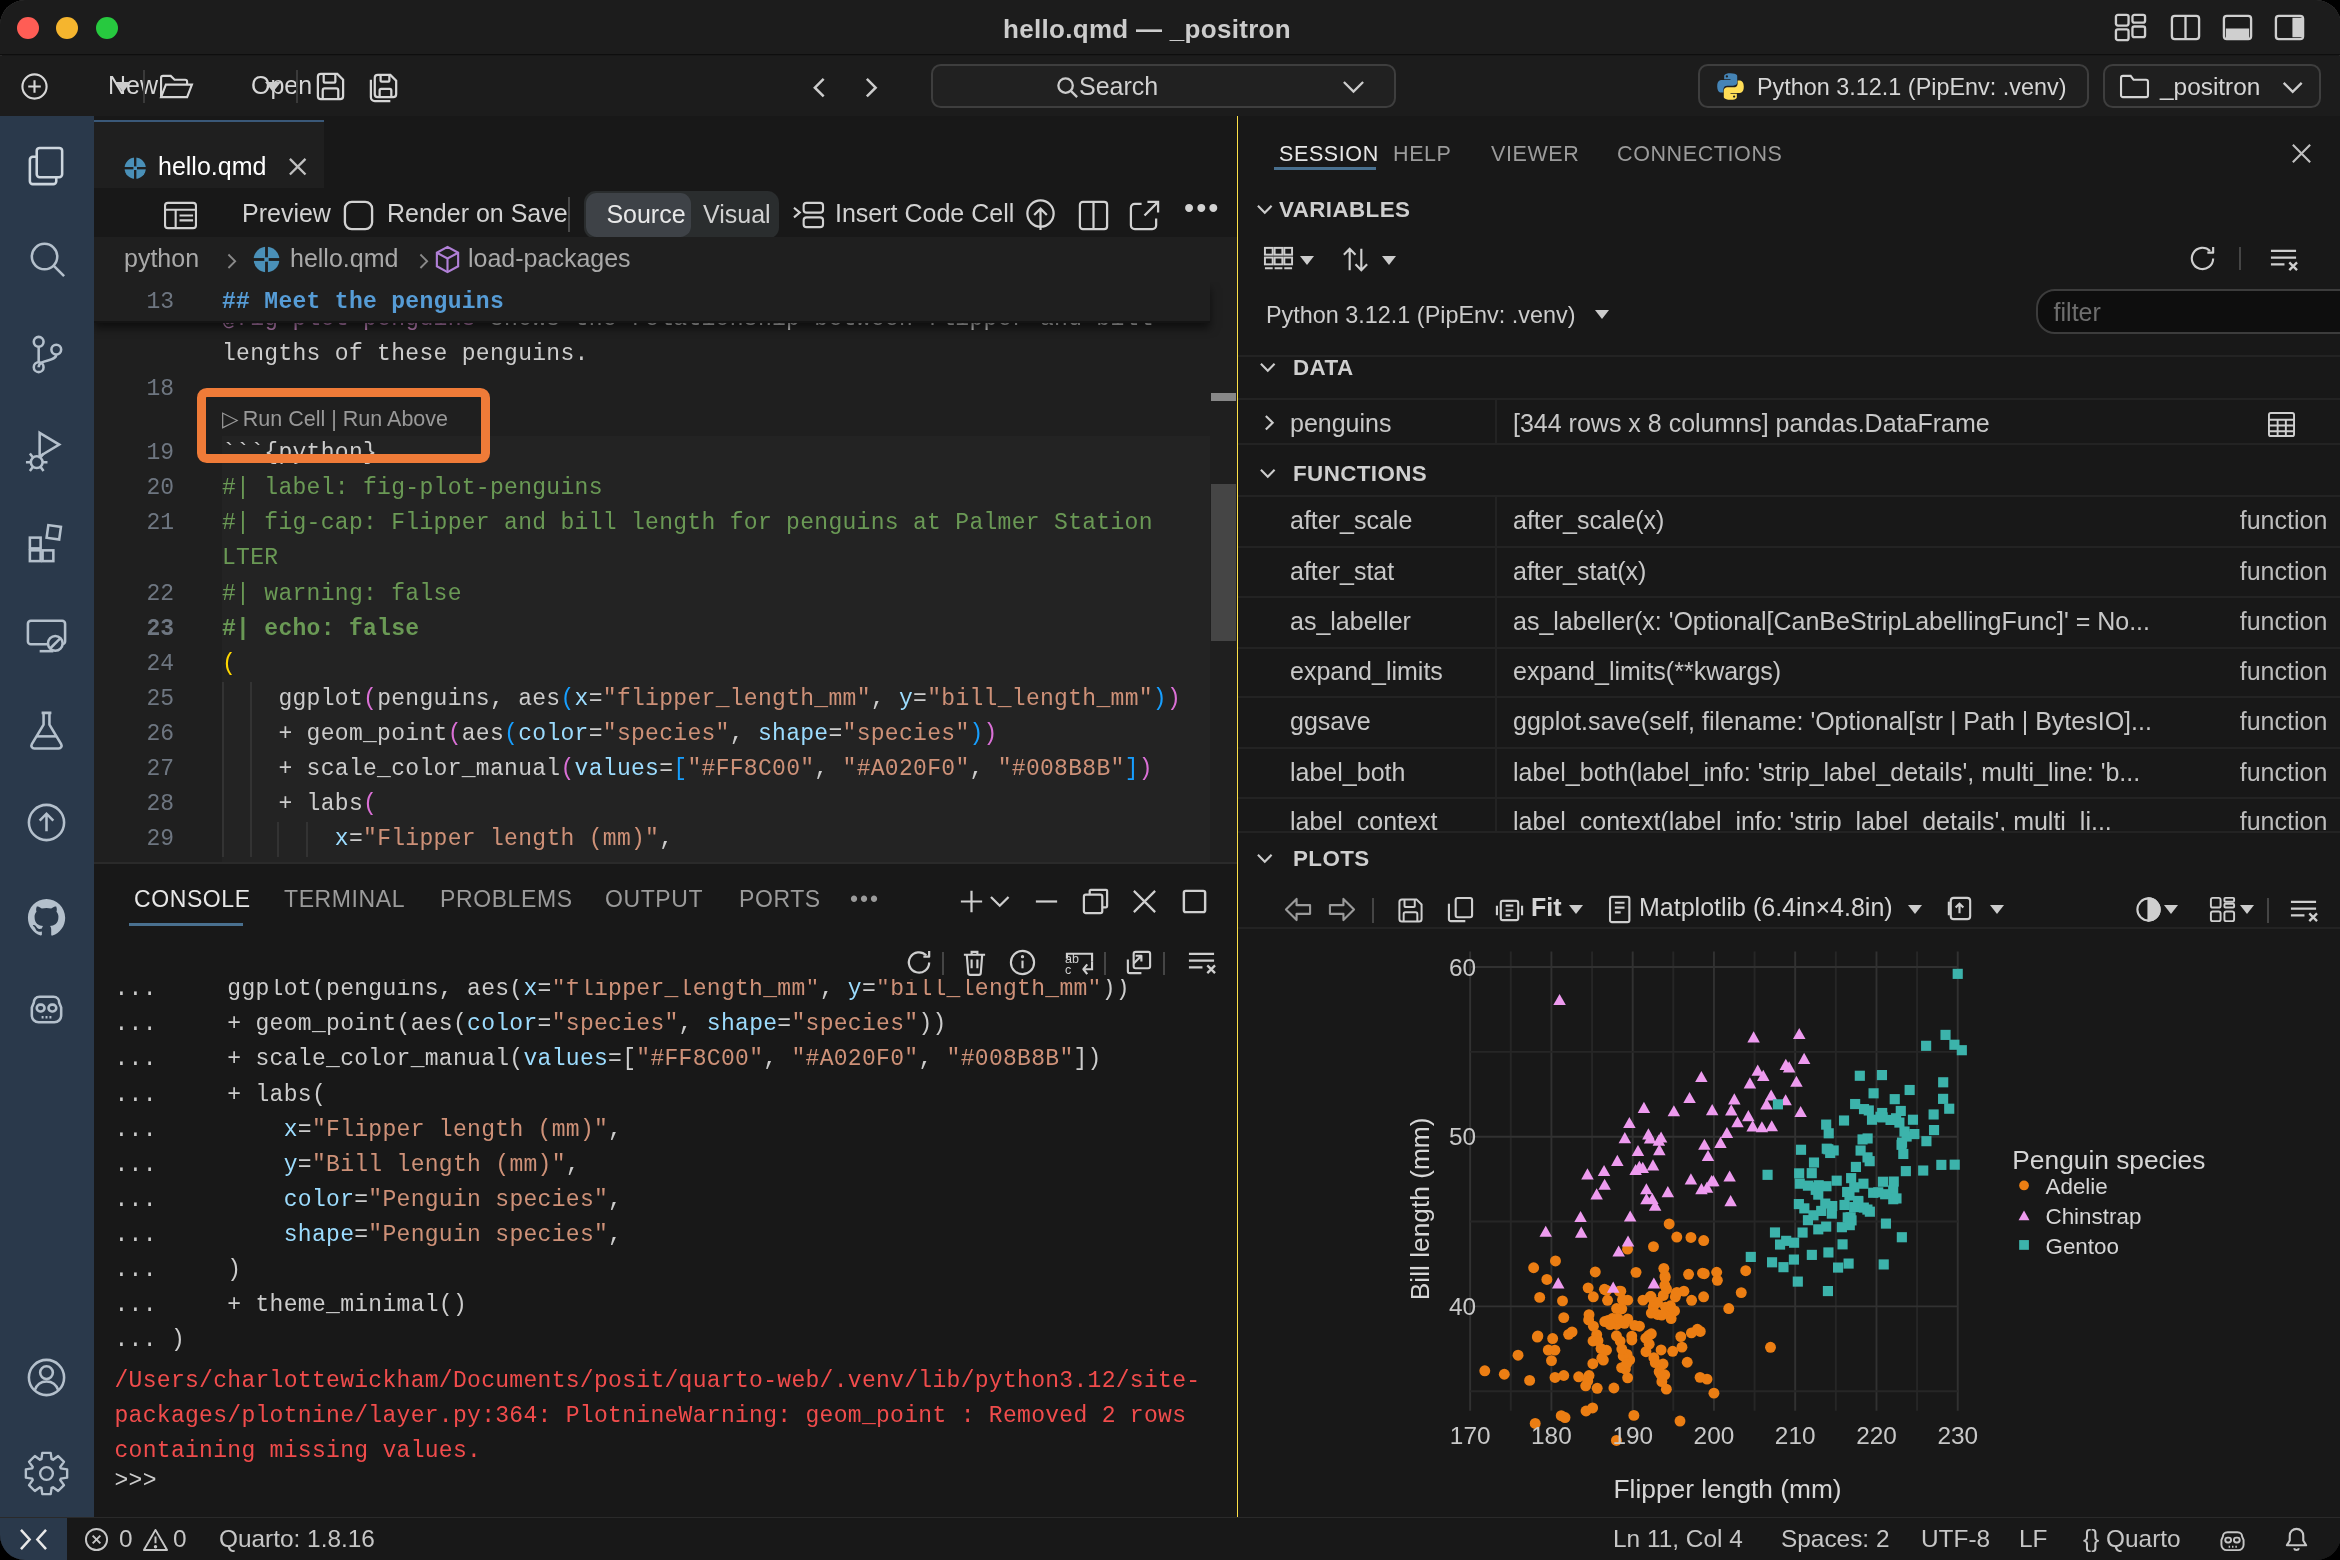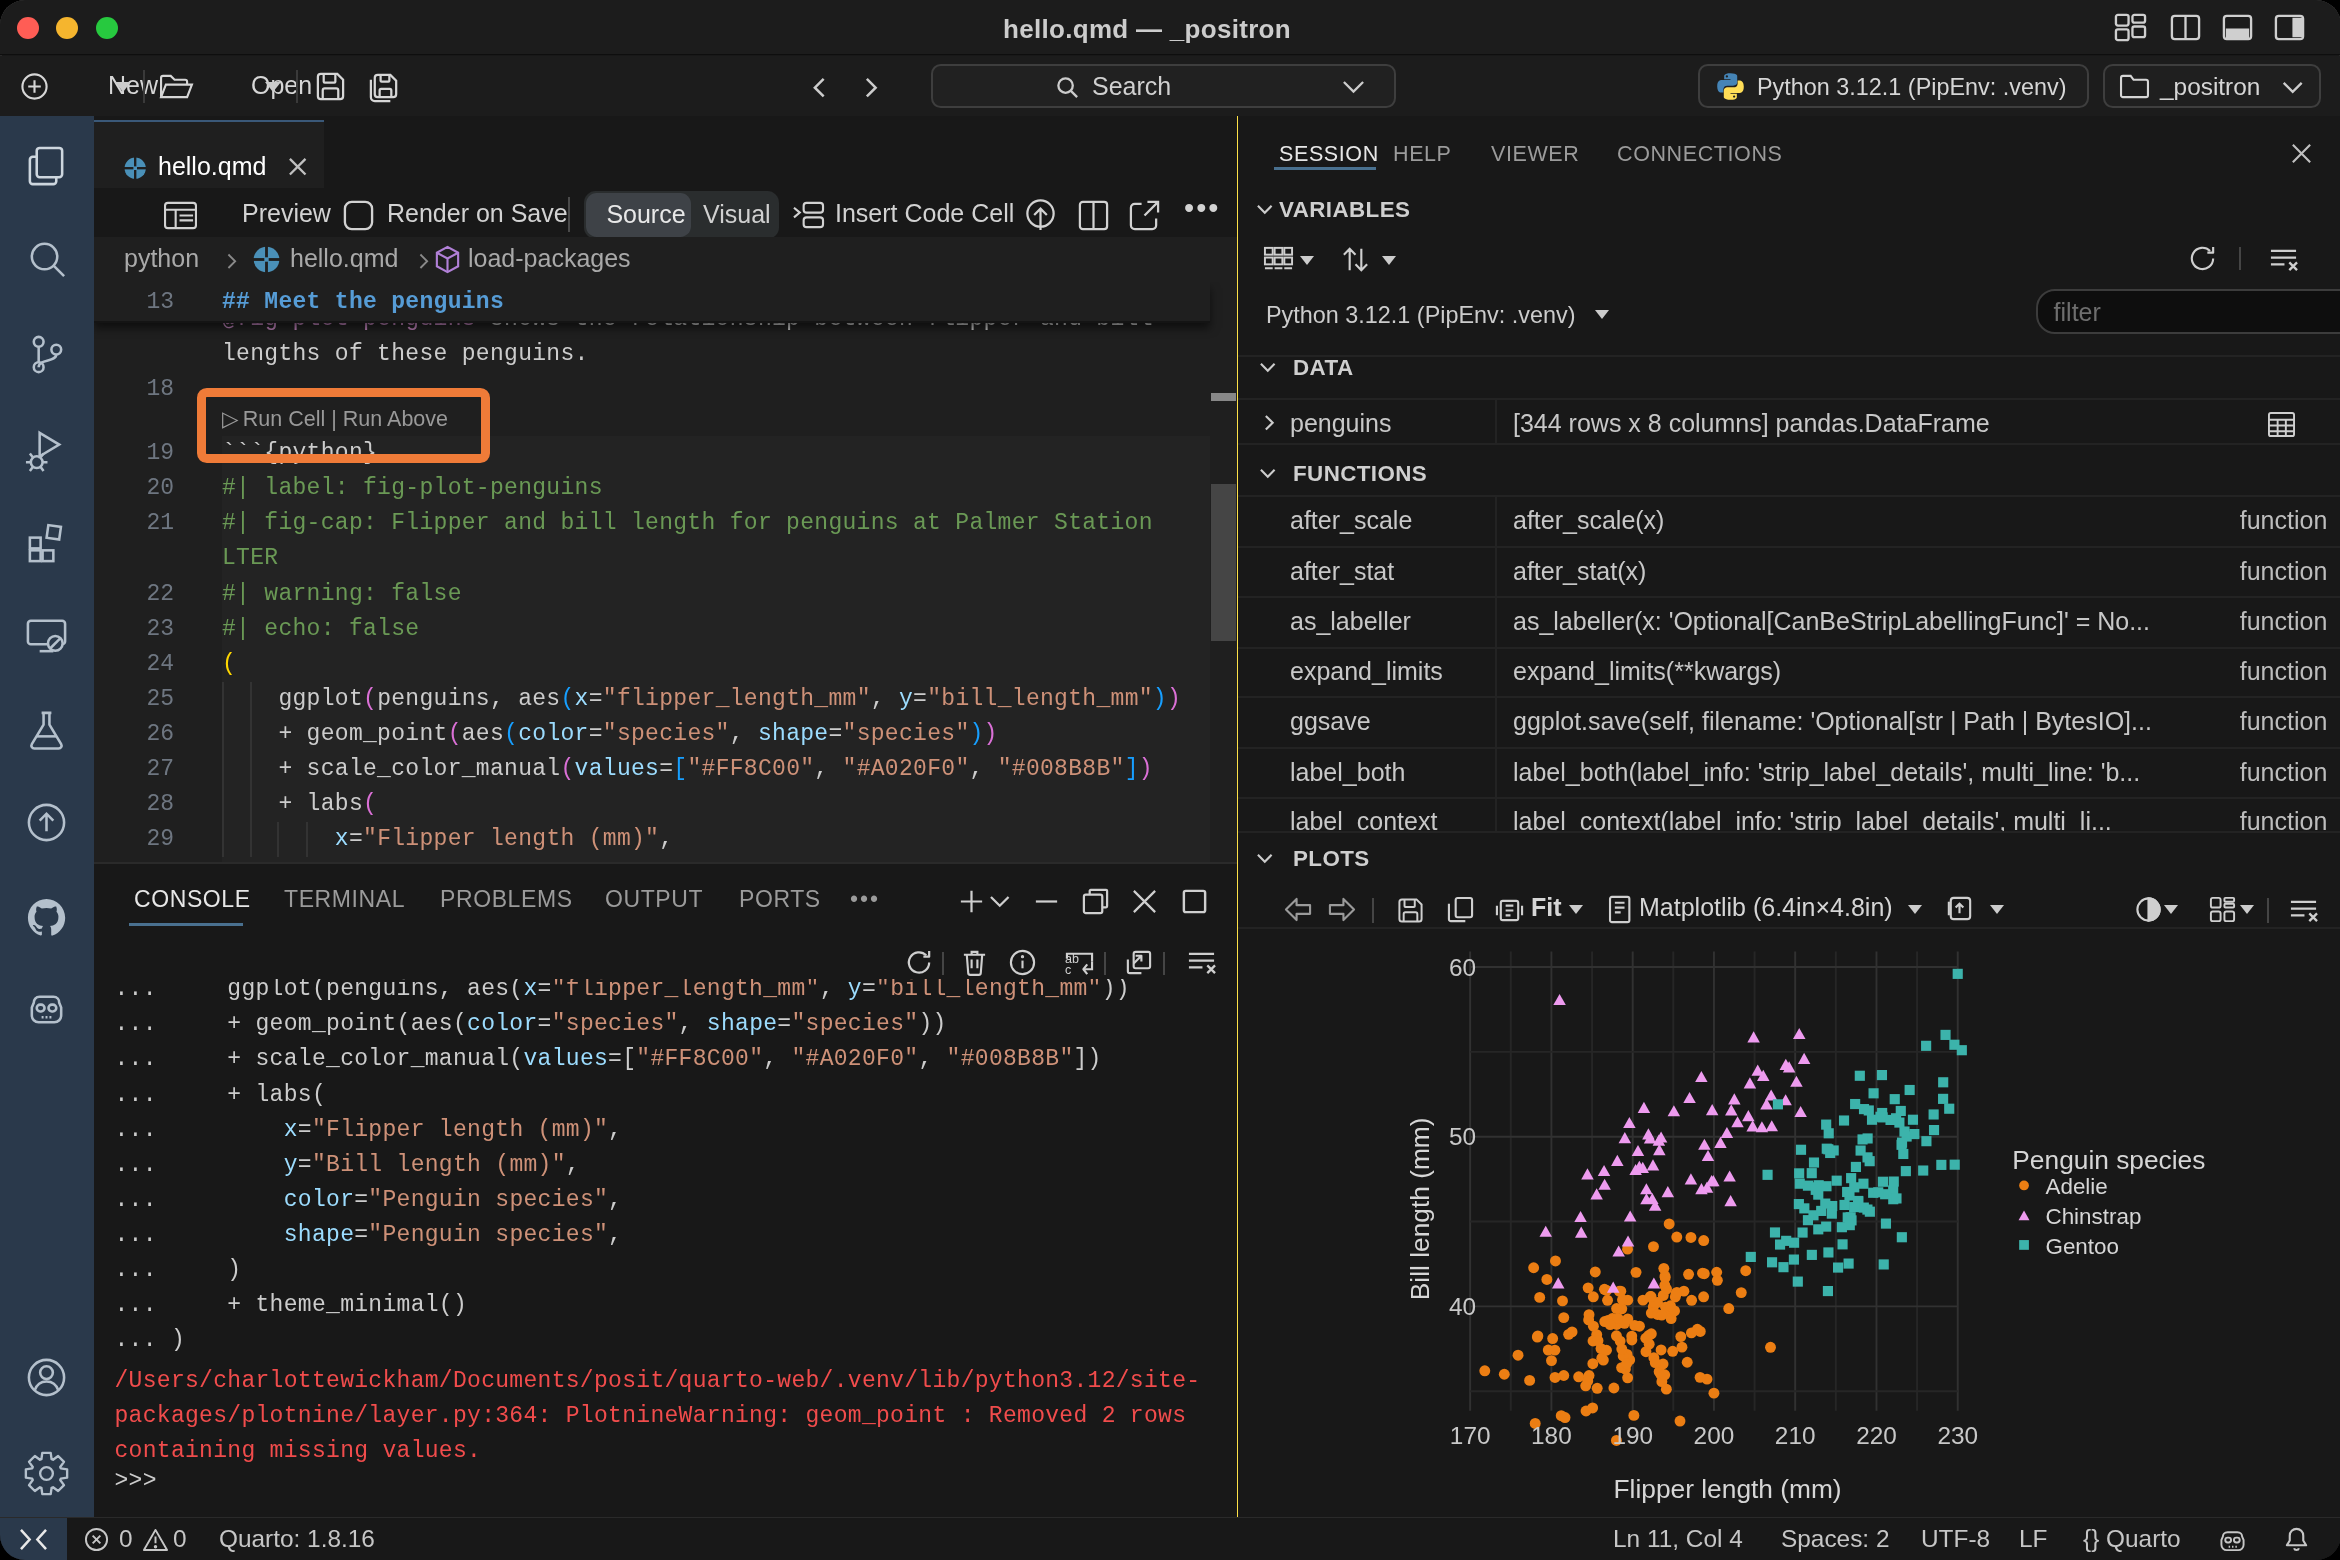--- a/index.html
+++ b/index.html
@@ -111,21 +111,21 @@
         <path d="M15 3L6 12l9 9"></path>
       </svg>
     <svg class="abs" style="left:860px; top:19.5px;" width="21.5" height="23.4" viewBox="0 0 22 24" fill="none" stroke="#cccccc" stroke-width="2.6">
         <path d="M7 3l9 9-9 9"></path>
       </svg>
     <div id="searchbox" class="abs">
       <svg class="abs" style="left:122px; top:8.8px;" width="25" height="25" viewBox="0 0 26 26" fill="none" stroke="#cccccc" stroke-width="2.4">
           <circle cx="11" cy="11" r="7.5"></circle>
           <line x1="16.5" y1="16.5" x2="23" y2="23"></line>
         </svg>
-      <div class="abs" style="left:159px; top:5.9px; font-size:25px; color:#d0d0d0;text-align:center;">Search</div>
+      <div class="abs" style="left:146px; top:5.9px; font-size:25px; color:#d0d0d0;text-align:center;">Search</div>
       <svg class="abs" style="left:408px; top:13.7px;" width="25" height="15.6" viewBox="0 0 26 16" fill="none" stroke="#cccccc" stroke-width="2.4">
           <path d="M3 3l10 10L23 3"></path>
         </svg>
     </div>
     <div id="pybtn" class="abs">
       <svg class="abs" style="left:15.6px; top:5.9px;" width="29" height="29" viewBox="0 0 48 48">
         <path fill="#4584b6" d="M23.8 2c-11 0-10.3 4.8-10.3 4.8v5h10.5v1.5H9.3S2 12.4 2 23.5c0 11 6.4 10.6 6.4 10.6h3.8v-5.1s-.2-6.4 6.3-6.4h10.5s6.1.1 6.1-5.9V7.1S36.1 2 23.8 2zm-5.8 3.4a1.9 1.9 0 1 1 0 3.8 1.9 1.9 0 0 1 0-3.8z"></path>
         <path fill="#ffde57" d="M24.2 46c11 0 10.3-4.8 10.3-4.8v-5H24v-1.5h14.7S46 35.6 46 24.5c0-11-6.4-10.6-6.4-10.6h-3.8V19s.2 6.4-6.3 6.4H19s-6.1-.1-6.1 5.9v9.6S11.9 46 24.2 46zm5.8-3.4a1.9 1.9 0 1 1 0-3.8 1.9 1.9 0 0 1 0 3.8z"></path>
       </svg>
       <div class="abs" style="left:57px; top:7.8px; font-size:23.4px; color:#d6d6d6;">Python 3.12.1 (PipEnv: .venv)</div>
@@ -303,21 +303,21 @@
         <span class="lnum">21</span>
         <span class="ecode green">#| fig-cap: Flipper and bill length for penguins at Palmer Station</span>
       </div>
     <div class="erow" style="top:259px;">
         <span class="ecode green">LTER</span>
       </div>
     <div class="erow" style="top:295px;">
         <span class="lnum">22</span>
         <span class="ecode green">#| warning: false</span>
       </div>
-    <div class="erow" style="top:330px;">
+    <div class="erow" style="top:330px;font-weight:bold;">
         <span class="lnum">23</span>
         <span class="ecode green">#| echo: false</span>
       </div>
     <div class="erow" style="top:365px;">
         <span class="lnum">24</span>
         <span class="ecode b1">(</span>
       </div>
     <div class="erow" style="top:400px;">
         <span class="lnum">25</span>
         <span class="ecode">    ggplot<span class="b2">(</span>penguins, aes<span class="b3">(</span><span class="blu">x</span>=<span class="str">"flipper_length_mm"</span>, <span class="blu">y</span>=<span class="str">"bill_length_mm"</span><span class="b3">)</span><span class="b2">)</span></span>

